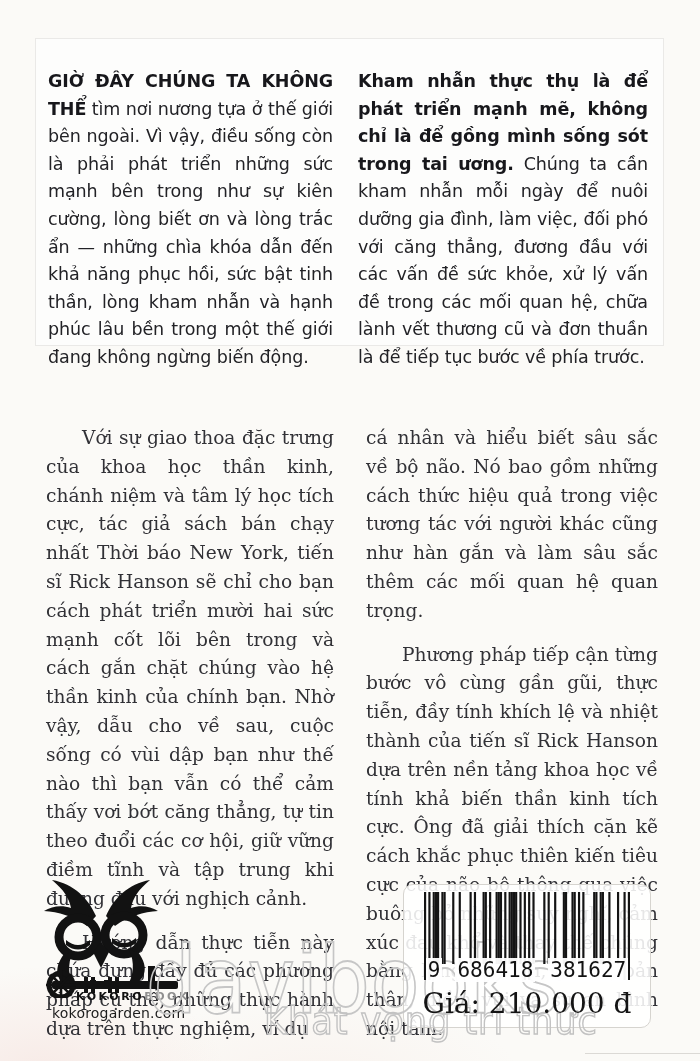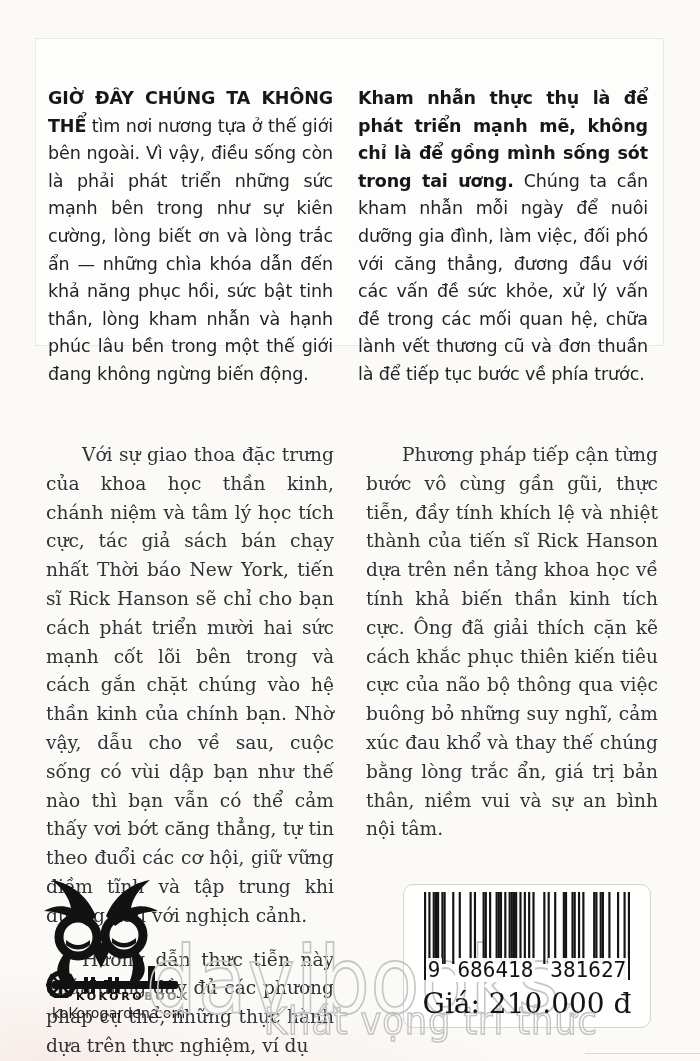--- a/index.html
+++ b/index.html
@@ -13,21 +13,21 @@
     background:
       radial-gradient(ellipse 260px 150px at 6% 101%, rgba(238,198,192,0.30), rgba(238,198,192,0) 70%),
       radial-gradient(ellipse 300px 120px at 45% 102%, rgba(240,210,200,0.18), rgba(240,210,200,0) 70%),
       linear-gradient(#fbfaf7,#fbfaf7);
   }
   .top-panel{
     position:absolute;left:35px;top:38px;width:629px;height:308px;
     background:#fdfdfc;border:1px solid rgba(120,115,105,0.14);
     box-sizing:border-box;z-index:1;
   }
-  .col{position:absolute;text-align:justify;z-index:2;margin-top:17px;}
+  .col{position:absolute;text-align:justify;z-index:2;}
   .blurb{font-size:17.5px;line-height:27.6px;color:#222226;letter-spacing:-0.1px;}
   .blurb strong{font-weight:700;color:#17171b;}
   .blurb-left{left:48px;top:68px;width:285px;}
   .blurb-right{left:358px;top:68px;width:290px;}
   .review{font-family:"DejaVu Serif","Liberation Serif",serif;font-size:18.6px;line-height:28.8px;color:#313136;}
   .review-left{left:46px;top:424px;width:288px;}
   .review-right{left:366px;top:424px;width:292px;}
   .review p{margin:0 0 15px 0;text-indent:36px;}
   .review p.no-indent{text-indent:0;}
   
@@ -82,20 +82,21 @@
   <div class="col blurb blurb-right">
     <strong>Kham nhẫn thực thụ là để phát triển mạnh mẽ, không chỉ là để gồng mình sống sót trong tai ương.</strong><span> Chúng ta cần kham nhẫn mỗi ngày để nuôi dưỡng gia đình, làm việc, đối phó với căng thẳng, đương đầu với các vấn đề sức khỏe, xử lý vấn đề trong các mối quan hệ, chữa lành vết thương cũ và đơn thuần là để tiếp tục bước về phía trước.</span>
   </div>
 
   <div class="col review review-left">
     <p>Với sự giao thoa đặc trưng của khoa học thần kinh, chánh niệm và tâm lý học tích cực, tác giả sách bán chạy nhất Thời báo New York, tiến sĩ Rick Hanson sẽ chỉ cho bạn cách phát triển mười hai sức mạnh cốt lõi bên trong và cách gắn chặt chúng vào hệ thần kinh của chính bạn. Nhờ vậy, dẫu cho về sau, cuộc sống có vùi dập bạn như thế nào thì bạn vẫn có thể cảm thấy vơi bớt căng thẳng, tự tin theo đuổi các cơ hội, giữ vững điềm tĩnh và tập trung khi đương đầu với nghịch cảnh.</p>
     <p>Hướng dẫn thực tiễn này chứa đựng đầy đủ các phương pháp cụ thể, những thực hành dựa trên thực nghiệm, ví dụ</p>
   </div>
 
   <div class="col review review-right">
+    <p class="no-indent">cá nhân và hiểu biết sâu sắc về bộ não. Nó bao gồm những cách thức hiệu quả trong việc tương tác với người khác cũng như hàn gắn và làm sâu sắc thêm các mối quan hệ quan trọng.</p>
     <p>Phương pháp tiếp cận từng bước vô cùng gần gũi, thực tiễn, đầy tính khích lệ và nhiệt thành của tiến sĩ Rick Hanson dựa trên nền tảng khoa học về tính khả biến thần kinh tích cực. Ông đã giải thích cặn kẽ cách khắc phục thiên kiến tiêu cực của não bộ thông qua việc buông bỏ những suy nghĩ, cảm xúc đau khổ và thay thế chúng bằng lòng trắc ẩn, giá trị bản thân, niềm vui và sự an bình nội tâm.</p>
   </div>
 
   <div class="logo">
     <svg width="160" height="122" viewBox="0 0 160 122">
       <g fill="#121212" stroke="none">
 
         <path d="M56,40 C48,22 34,8 12,4 C24,14 29,22 31,32 C22,29 12,30 4,35 C18,36 34,40 47,50 Z"></path>
         <path d="M66,40 C74,22 88,8 110,4 C98,14 93,22 91,32 C100,29 110,30 118,35 C104,36 88,40 75,50 Z"></path>
 

